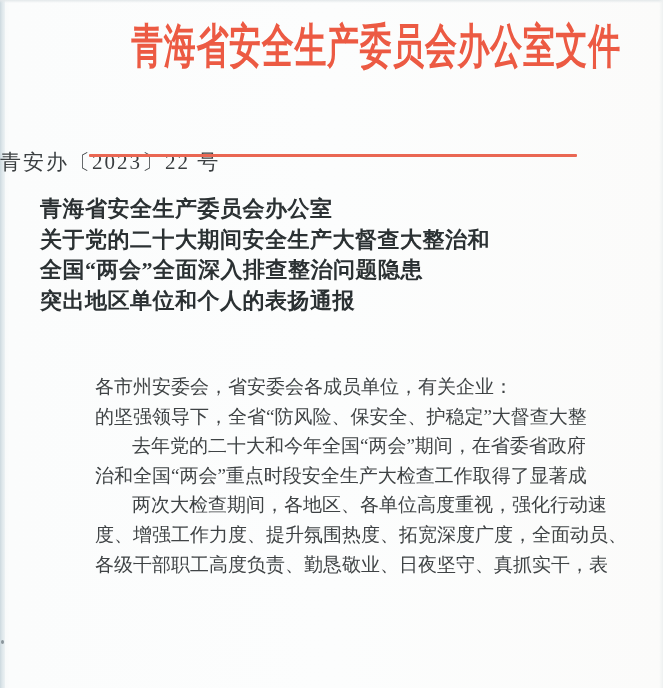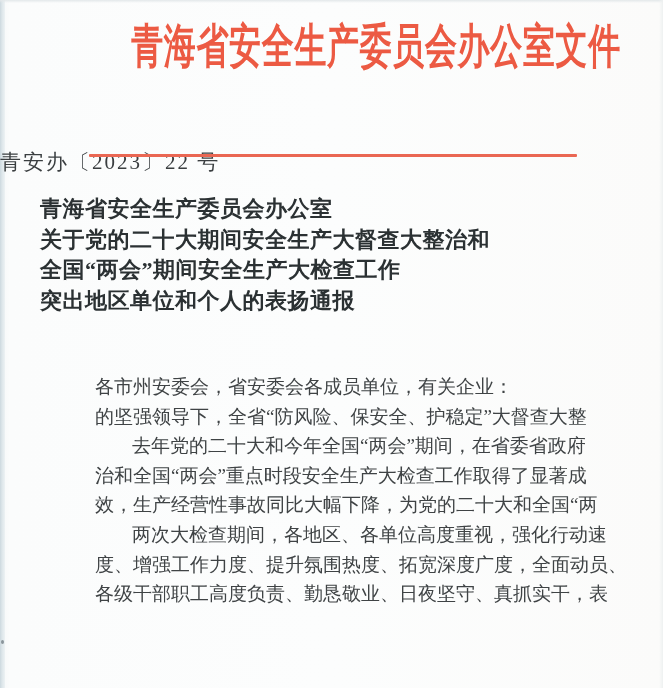--- a/index.html
+++ b/index.html
@@ -112,28 +112,27 @@
     <span class="org-title">青海省安全生产委员会办公室文件</span>
   </div>
 
   <div class="doc-number">青安办〔2023〕22 号</div>
 
   <div class="red-rule"></div>
 
   <div class="title-block">
     <div>青海省安全生产委员会办公室</div>
     <div>关于党的二十大期间安全生产大督查大整治和</div>
-    <div>全国“两会”期间安全生产大检查工作</div>
+    <div>全国“两会”全面深入排查整治问题隐患</div>
     <div>突出地区单位和个人的表扬通报</div>
   </div>
 
   <div class="body-block">
     <div class="line flow-end">各市州安委会，省安委会各成员单位，有关企业：</div>
     <div class="line">的坚强领导下，全省“防风险、保安全、护稳定”大督查大整</div>
     <div class="line indent">去年党的二十大和今年全国“两会”期间，在省委省政府</div>
     <div class="line">治和全国“两会”重点时段安全生产大检查工作取得了显著成</div>
-    <div class="line">效，生产经营性事故同比大幅下降，为党的二十大和全国“两</div>
     <div class="line indent">两次大检查期间，各地区、各单位高度重视，强化行动速</div>
     <div class="line">度、增强工作力度、提升氛围热度、拓宽深度广度，全面动员、</div>
     <div class="line">各级干部职工高度负责、勤恳敬业、日夜坚守、真抓实干，表</div>
   </div>
 
 </div>
 
 </body></html>

